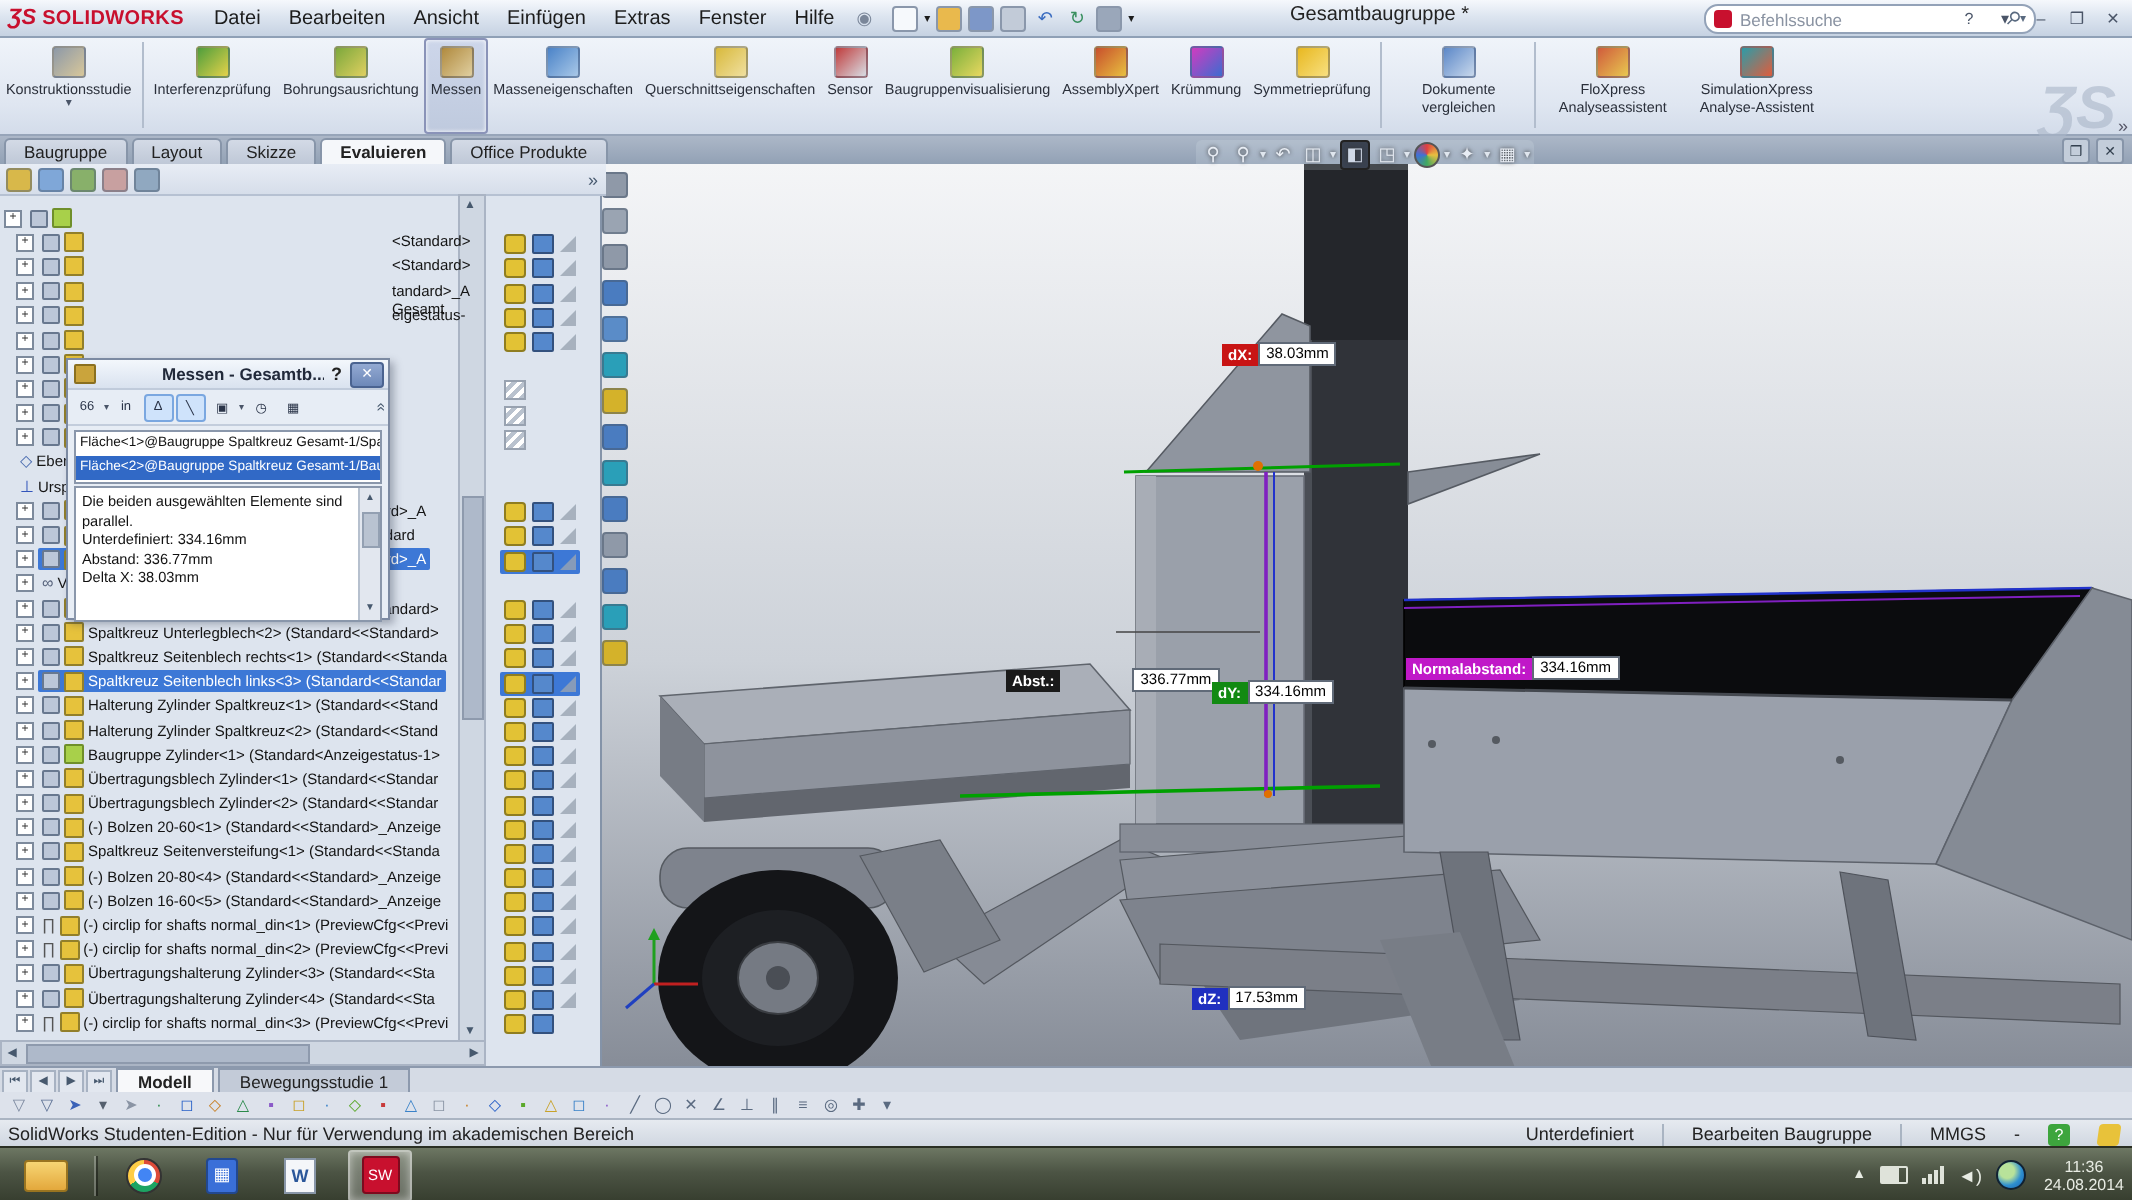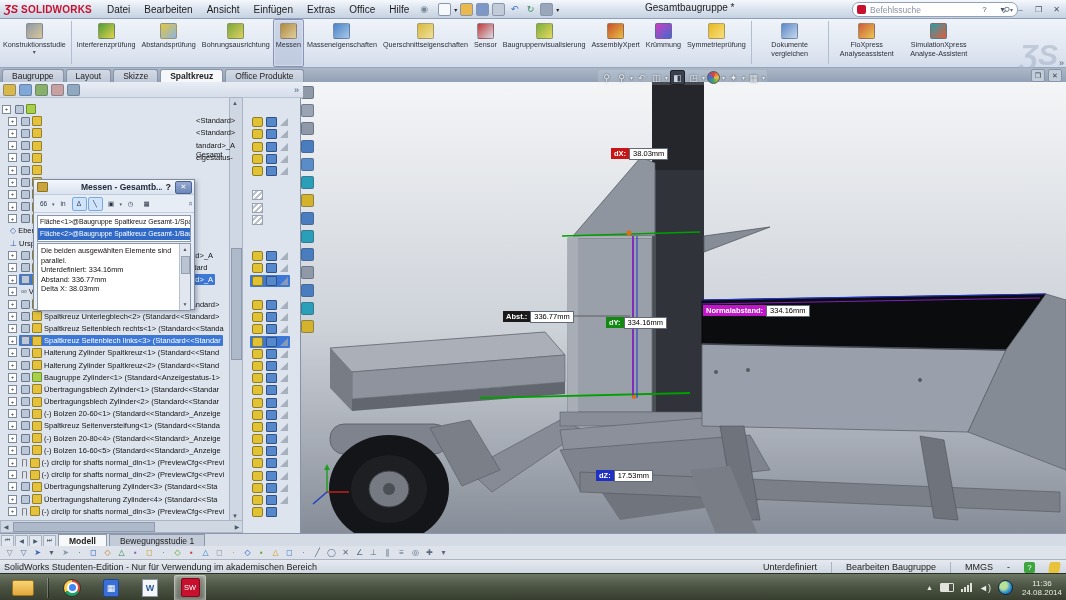--- a/index.html
+++ b/index.html
@@ -117,21 +117,21 @@
   #dlg-res{height:62px;margin:0 3px;background:#fff;border:1px solid #8a97ab;font-size:7.3px;line-height:9.5px;
            color:#111;padding:2px 13px 2px 3px;position:relative;}
   #dlg-res .sb{position:absolute;right:0;top:0;bottom:0;width:10px;background:#e2e7ef;border-left:1px solid #b6c0ce;}
   #dlg-res .sb .a{position:absolute;left:1px;width:8px;font-size:5px;color:#47596e;text-align:center;}
   #dlg-res .sb .th{position:absolute;left:1px;top:12px;width:7px;height:16px;background:#b9c3d1;border:1px solid #93a0b2;}
 
   
   #viewport{left:300px;top:82px;width:766px;height:451px;overflow:hidden;z-index:1;}
   #edge{position:absolute;left:1px;top:4px;display:flex;flex-direction:column;gap:5px;z-index:3;}
   .eic{width:11px;height:11px;border-radius:2px;border:1px solid rgba(70,85,105,.5);}
-  .anno{position:absolute;display:flex;align-items:flex-start;z-index:4;}
+  .anno{position:absolute;display:flex;align-items:center;z-index:4;margin-top:23px;}
   .alab{color:#fff;font-size:7.5px;font-weight:bold;padding:0 3px;line-height:11px;white-space:nowrap;}
   .aval{background:#fff;border:1px solid #606a78;color:#000;font-size:7.5px;padding:0 3px;line-height:10px;white-space:nowrap;}
 
   
   #rowA{left:0;top:533px;width:1066px;height:13px;background:#d5dbe5;border-top:1px solid #8c99ad;display:flex;align-items:center;z-index:8;}
   .nav{width:11px;height:10px;font-size:6px;color:#47596e;border:1px solid #a7b2c2;background:#e2e7ef;margin-left:1px;}
   .mtab{font-size:8.5px;padding:0 10px;height:12px;line-height:12px;background:#c3cbd8;border:1px solid #8c99ad;border-bottom:none;margin-left:2px;color:#222;}
   .mtab.act{background:#f7f8fa;font-weight:bold;}
   #rowB{left:0;top:546px;width:1066px;height:13px;background:#dde2eb;display:flex;align-items:center;gap:3px;padding-left:4px;z-index:8;}
   .bic{width:11px;height:11px;font-size:8px;}
@@ -172,21 +172,21 @@
   <div id="brand">
     <span class="ds">ƷS</span>
     <span class="bn">SOLIDWORKS</span>
   </div>
   <div id="menu" style="display: flex;">
       <div class="mi">Datei</div>
       <div class="mi">Bearbeiten</div>
       <div class="mi">Ansicht</div>
       <div class="mi">Einfügen</div>
       <div class="mi">Extras</div>
-      <div class="mi">Office</div>
+      <div class="mi">Fenster</div>
       <div class="mi">Hilfe</div>
     </div>
   <span id="pin">◉</span>
   <div id="quickbar">
       <span class="qbsq" style="background: rgb(246, 249, 252);"></span>
       <span class="ic" style="font-size: 6px;">▾</span>
       <span class="qbsq" style="background: rgb(233, 185, 77);"></span>
       <span class="qbsq" style="background: rgb(125, 151, 200);"></span>
       <span class="qbsq" style="background: rgb(194, 203, 216);"></span>
       <span class="qb ic" style="color: rgb(58, 108, 192);">↶</span>
@@ -217,24 +217,20 @@
       <span class="tico16" style="background: linear-gradient(135deg, rgb(141, 153, 168), rgb(216, 199, 154));"></span>
       <span class="lbl">Konstruktionsstudie</span>
       <span class="caret">▾</span>
     </div>
     <div class="rsep"></div>
     <div class="tool">
       <span class="tico16" style="background: linear-gradient(135deg, rgb(79, 158, 60), rgb(228, 210, 74));"></span>
       <span class="lbl">Interferenzprüfung</span>
     </div>
     <div class="tool">
-      <span class="tico16" style="background: linear-gradient(135deg, rgb(228, 199, 60), rgb(143, 179, 224));"></span>
-      <span class="lbl">Abstandsprüfung</span>
-    </div>
-    <div class="tool">
       <span class="tico16" style="background: linear-gradient(135deg, rgb(124, 168, 60), rgb(224, 208, 96));"></span>
       <span class="lbl">Bohrungsausrichtung</span>
     </div>
     <div class="tool act">
       <span class="tico16" style="background: linear-gradient(135deg, rgb(176, 138, 62), rgb(224, 207, 160));"></span>
       <span class="lbl">Messen</span>
     </div>
     <div class="tool">
       <span class="tico16" style="background: linear-gradient(135deg, rgb(75, 131, 200), rgb(168, 200, 232));"></span>
       <span class="lbl">Masseneigenschaften</span>
@@ -277,21 +273,21 @@
       <span class="tico16" style="background: linear-gradient(135deg, rgb(44, 156, 168), rgb(224, 92, 60));"></span>
       <span class="lbl">SimulationXpress Analyse-Assistent</span>
     </div>
   </div>
 
 <div id="tabrow" class="abs">
   <div id="tabs">
       <div class="dtab">Baugruppe</div>
       <div class="dtab">Layout</div>
       <div class="dtab">Skizze</div>
-      <div class="dtab act">Spaltkreuz</div>
+      <div class="dtab act">Evaluieren</div>
       <div class="dtab">Office Produkte</div>
     </div>
   <div id="docctl">
     <span class="dc ic">❒</span>
     <span class="dc ic">✕</span>
   </div>
 </div>
 
 <div id="hud">
     <span class="hic ic">⚲</span>
@@ -860,21 +856,21 @@
       </div>
     </div>
   </div>
 </div>
 
 <div id="annos">
     <div class="anno" style="left: 611px; top: 148px;">
       <span class="alab" style="background: rgb(200, 20, 20);">dX:</span>
       <span class="aval">38.03mm</span>
     </div>
-    <div class="anno" style="left: 503px; top: 311px;">
+    <div class="anno" style="left: 503px; top: 311px; gap: 36px;">
       <span class="alab" style="background: rgb(26, 26, 26);">Abst.:</span>
       <span class="aval">336.77mm</span>
     </div>
     <div class="anno" style="left: 606px; top: 317px;">
       <span class="alab" style="background: rgb(18, 138, 18);">dY:</span>
       <span class="aval">334.16mm</span>
     </div>
     <div class="anno" style="left: 703px; top: 305px;">
       <span class="alab" style="background: rgb(192, 24, 200);">Normalabstand:</span>
       <span class="aval">334.16mm</span>

